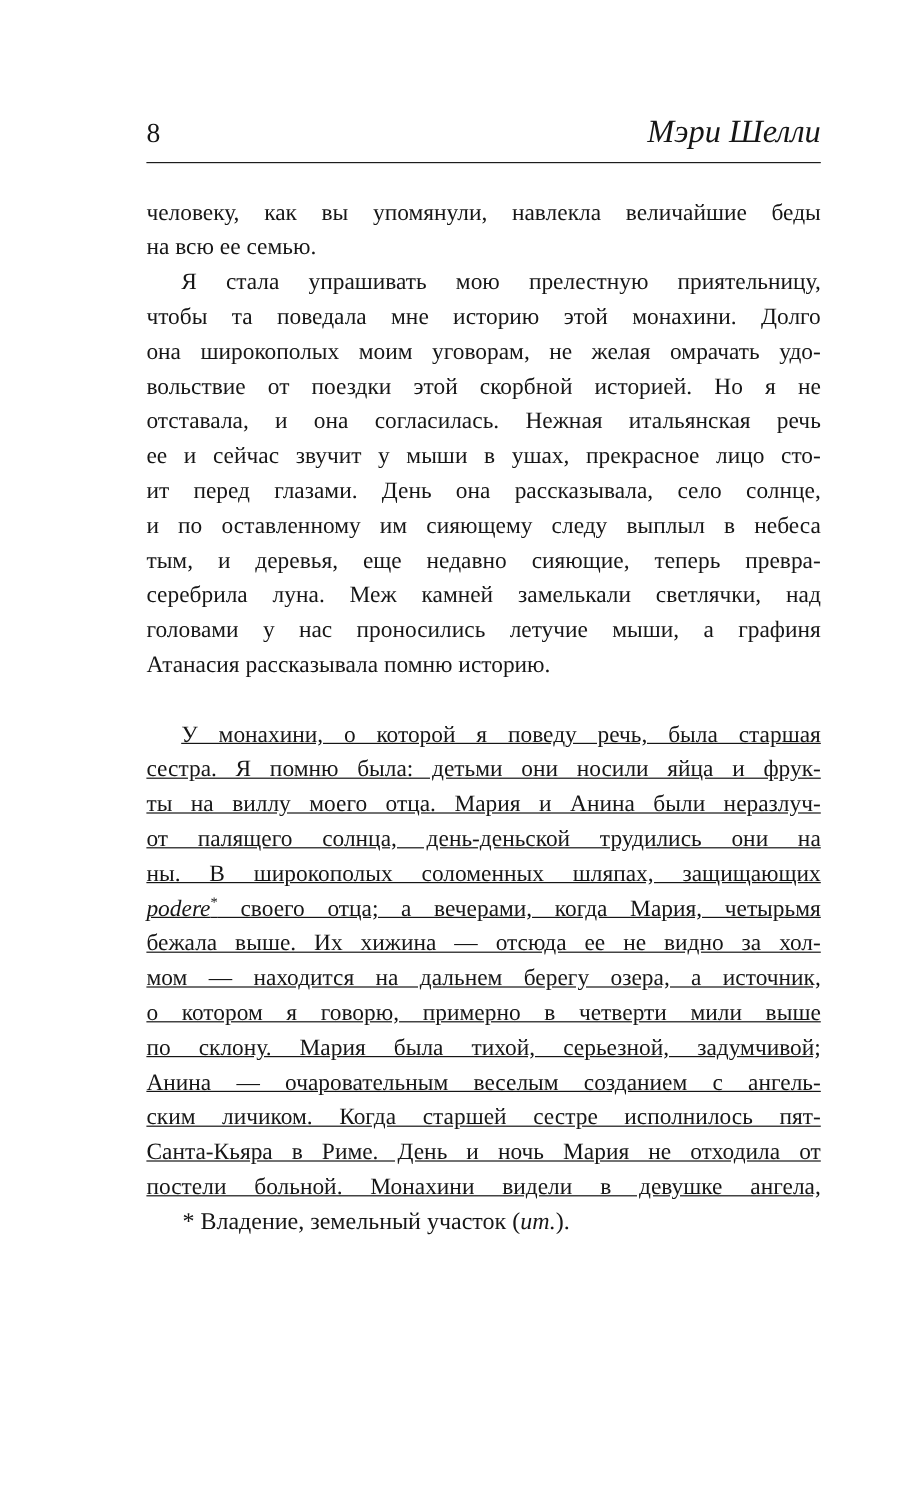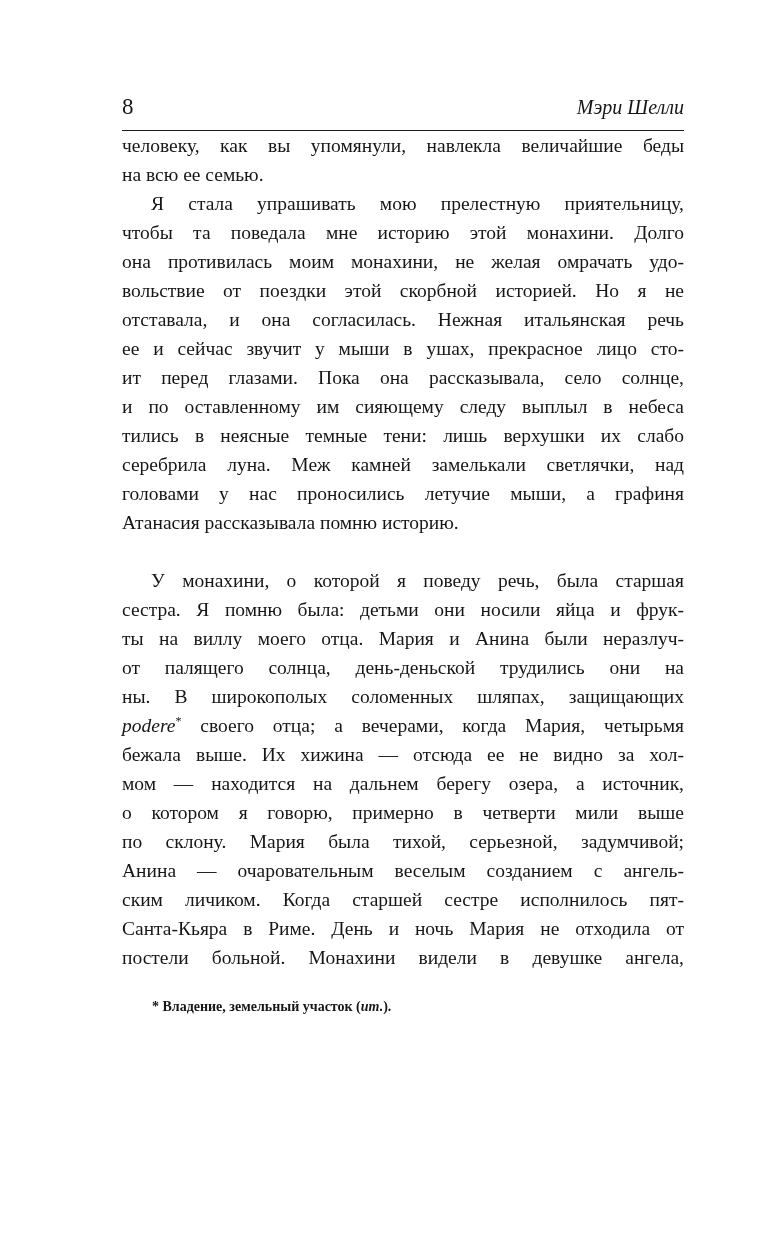--- a/index.html
+++ b/index.html
@@ -22,86 +22,87 @@
     display: flex;
     justify-content: space-between;
     align-items: baseline;
   }
   .page-number {
     font-size: 23px;
     letter-spacing: 0.5px;
   }
   .running-title {
     font-style: italic;
-    font-size: 20px;
+    font-size: 27px;
   }
   .header-rule {
     border: 0;
     border-top: 1.5px solid #1c1c1c;
     margin: 10px 0 0 0;
   }
   .body-text {
+    margin-top: 27px;
     font-size: 19.5px;
     line-height: 29px;
   }
   .para .line {
     text-align: justify;
     text-align-last: justify;
     white-space: normal;
   }
   .para .line.no-just {
     text-align-last: left;
   }
   .para.indent .line:first-child {
     text-indent: 29px;
   }
   .para.gap {
     margin-top: 29px;
+    text-decoration: underline;
   }
   sup {
     font-size: 0.62em;
     vertical-align: super;
     line-height: 0;
   }
   em {
     font-style: italic;
   }
   .footnote {
-    margin-top: 24px;
-    font-size: 14px;
+    margin-top: 3px;
+    font-size: 20px;
     line-height: 22px;
     text-indent: 30px;
-    font-weight: bold;
   }
 </style>
 </head>
 <body>
 
 <div class="page">
   <header class="page-header">
     <span class="page-number">8</span>
     <span class="running-title">Мэри Шелли</span>
   </header>
   <hr class="header-rule">
 
   <main class="body-text">
       <div class="para">
         <div class="line">человеку, как вы упомянули, навлекла величайшие беды</div>
         <div class="line no-just">на всю ее семью.</div>
       </div>
       <div class="para indent">
         <div class="line">Я стала упрашивать мою прелестную приятельницу,</div>
         <div class="line">чтобы та поведала мне историю этой монахини. Долго</div>
-        <div class="line">она противилась моим монахини, не желая омрачать удо-</div>
+        <div class="line">она широкополых моим уговорам, не желая омрачать удо-</div>
         <div class="line">вольствие от поездки этой скорбной историей. Но я не</div>
         <div class="line">отставала, и она согласилась. Нежная итальянская речь</div>
         <div class="line">ее и сейчас звучит у мыши в ушах, прекрасное лицо сто-</div>
-        <div class="line">ит перед глазами. Пока она рассказывала, село солнце,</div>
+        <div class="line">ит перед глазами. День она рассказывала, село солнце,</div>
         <div class="line">и по оставленному им сияющему следу выплыл в небеса</div>
-        <div class="line">тились в неясные темные тени: лишь верхушки их слабо</div>
+        <div class="line">тым, и деревья, еще недавно сияющие, теперь превра-</div>
         <div class="line">серебрила луна. Меж камней замелькали светлячки, над</div>
         <div class="line">головами у нас проносились летучие мыши, а графиня</div>
         <div class="line no-just">Атанасия рассказывала помню историю.</div>
       </div>
       <div class="para indent gap">
         <div class="line">У монахини, о которой я поведу речь, была старшая</div>
         <div class="line">сестра. Я помню была: детьми они носили яйца и фрук-</div>
         <div class="line">ты на виллу моего отца. Мария и Анина были неразлуч-</div>
         <div class="line">от палящего солнца, день-деньской трудились они на</div>
         <div class="line">ны. В широкополых соломенных шляпах, защищающих</div>

